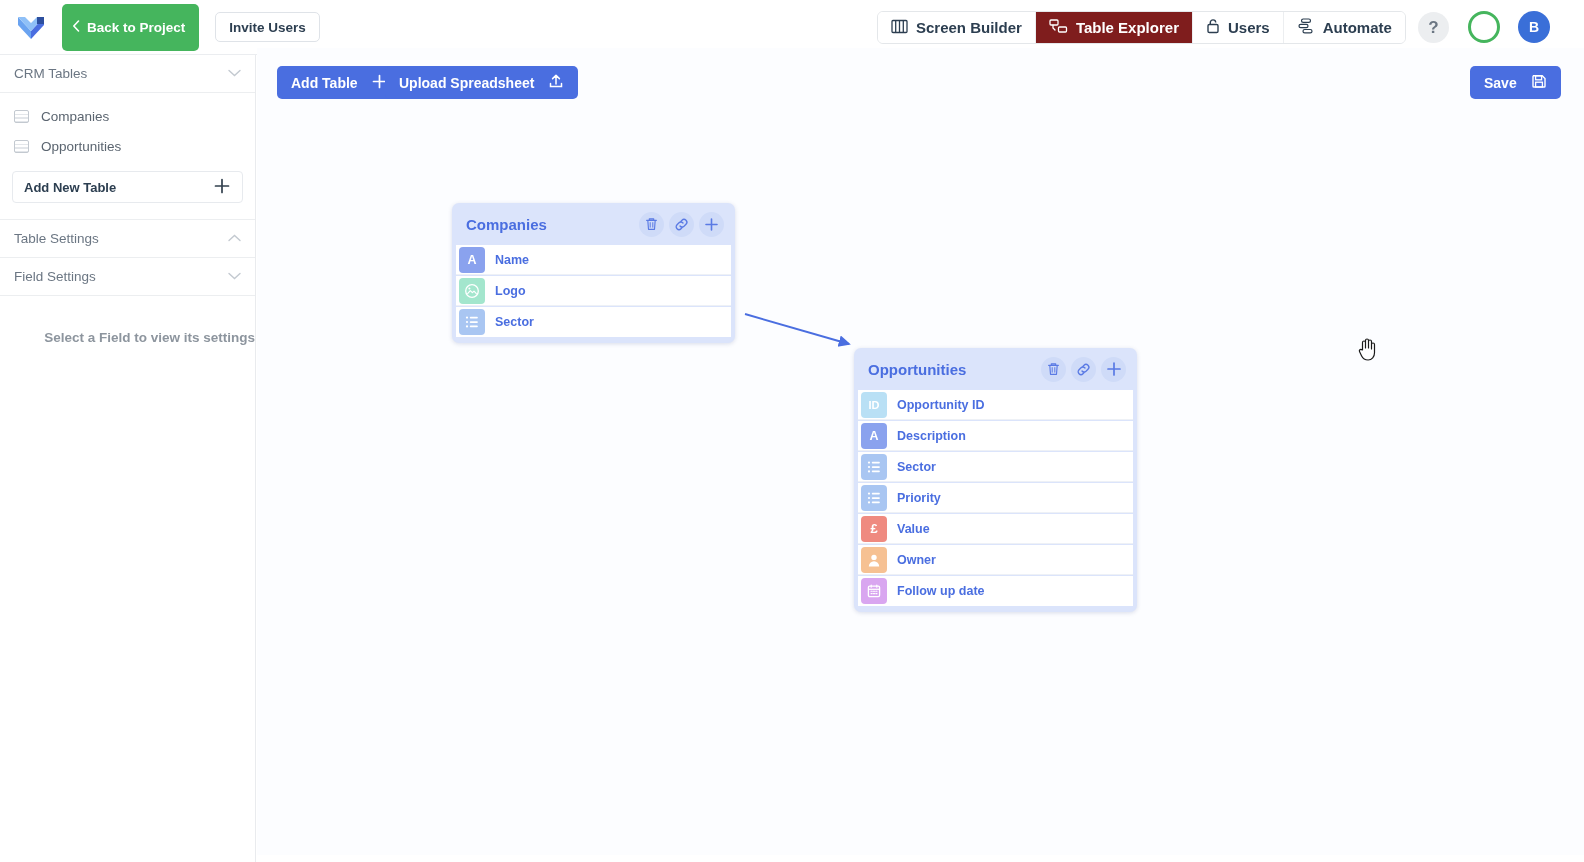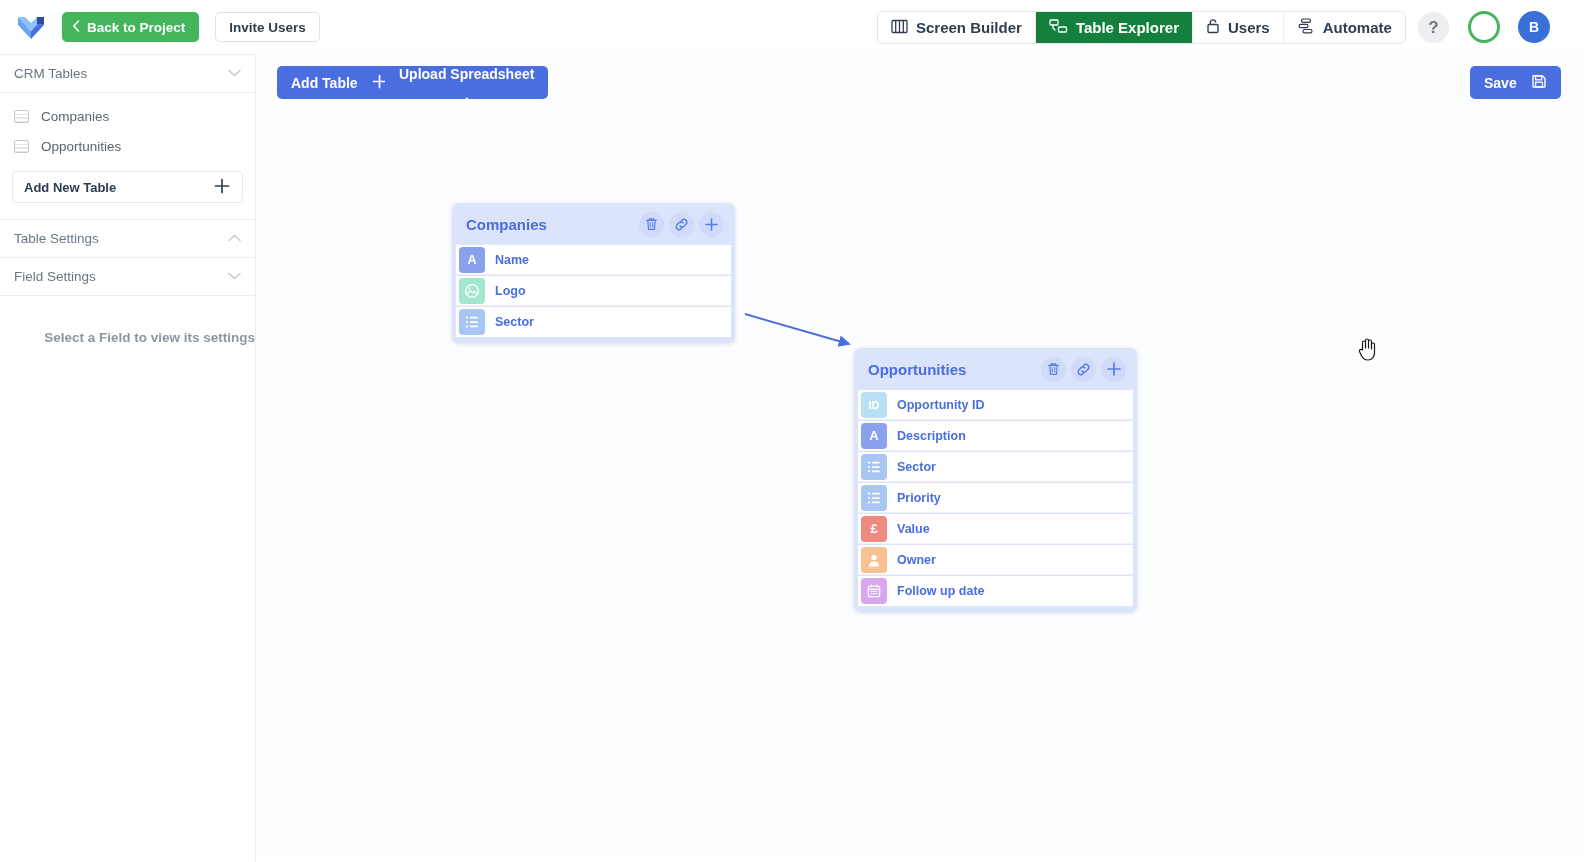--- a/index.html
+++ b/index.html
@@ -15,21 +15,21 @@
     position: absolute; top: 0; left: 0;
     width: 1584px; height: 55px;
     background: #ffffff;
     border-bottom: 1px solid #ebedf0;
     display: flex; align-items: center;
   }
   .logo { margin-left: 14px; width: 34px; height: 34px; display:flex; align-items:center; justify-content:center; }
 
   .btn-back {
     margin-left: 14px;
-    height: 30px; padding: 0 14px 0 10px;
+    height: 47px; padding: 0 14px 0 10px;
     background: #45b55d; color: #fff;
     border: none; border-radius: 5px;
     font-size: 13.5px; font-weight: bold;
     display: flex; align-items: center; gap: 7px;
     cursor: pointer;
     font-family: "Liberation Sans", sans-serif;
   }
   .btn-invite {
     margin-left: 16px;
     height: 30px; padding: 0 13px;
@@ -51,21 +51,21 @@
   }
   .nav-item {
     height: 31px; padding: 0 13px;
     display: flex; align-items: center; gap: 8px;
     font-size: 15px; font-weight: bold; color: #2c3e50;
     cursor: pointer;
     border-right: 1px solid #eceef0;
     background: #fff;
   }
   .nav-item:last-child { border-right: none; }
-  .nav-item.active { background: #15803d; color: #ffffff; justify-content: space-between; }
+  .nav-item.active { background: #7f1d1d; color: #ffffff; justify-content: space-between; }
 
   .help-btn {
     position: absolute; left: 1418px; top: 12px;
     width: 31px; height: 31px; border-radius: 50%;
     background: #eceef0; color: #6b7683;
     display: flex; align-items: center; justify-content: center;
     font-size: 17px; font-weight: bold; cursor: pointer;
   }
   .ring-btn {
     position: absolute; left: 1468px; top: 11px;
@@ -351,21 +351,21 @@
 
   <button class="btn-primary" style="left:20px; top:18px;">
     <span>Add Table</span>
     <span>
       <svg width="15" height="15" viewBox="0 0 15 15">
           <path d="M7.5 1.5v12M1.5 7.5h12" stroke="#fff" stroke-width="1.7" stroke-linecap="round"></path>
         </svg>
     </span>
   </button>
 
-  <button class="btn-primary" style="left:128px; top:18px;flex-direction:column;">
+  <button class="btn-primary" style="left:128px; top:18px;">
     <span>Upload Spreadsheet</span>
     <span>
       <svg width="16" height="16" viewBox="0 0 16 16">
           <path d="M8 11V2.5M4.6 5.6 L8 2.2 L11.4 5.6" stroke="#fff" stroke-width="1.5" fill="none" stroke-linecap="round" stroke-linejoin="round"></path>
           <path d="M2.5 10.5v3h11v-3" stroke="#fff" stroke-width="1.5" fill="none" stroke-linecap="round"></path>
         </svg>
     </span>
   </button>
 
   <button class="btn-primary" style="left:1213px; top:18px;">

